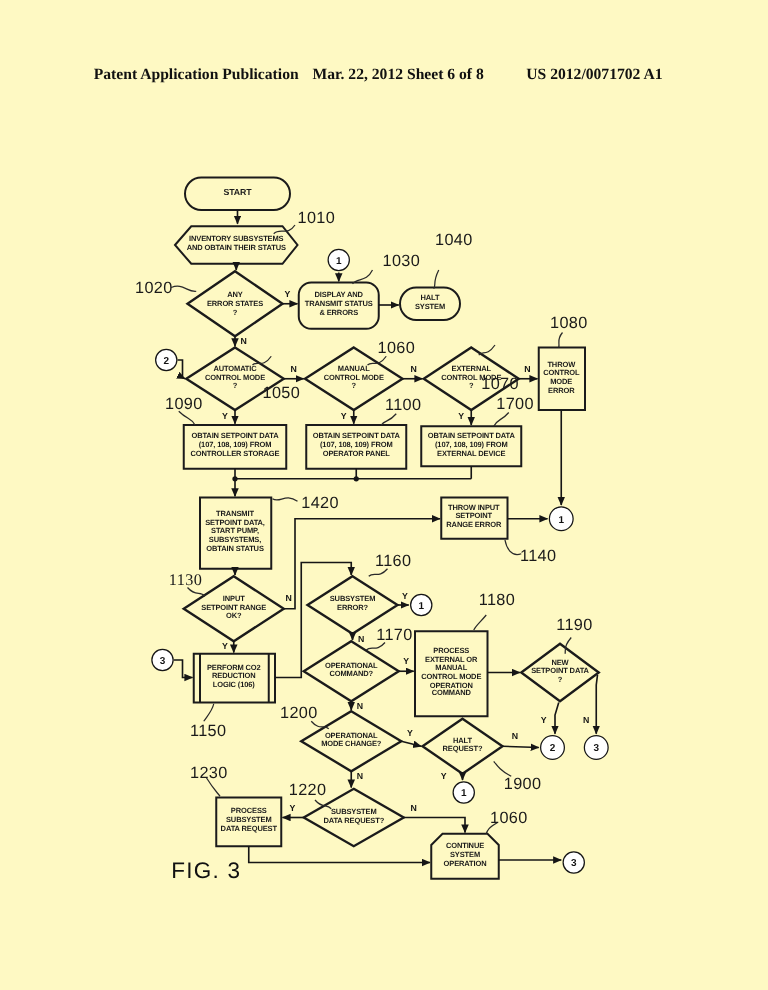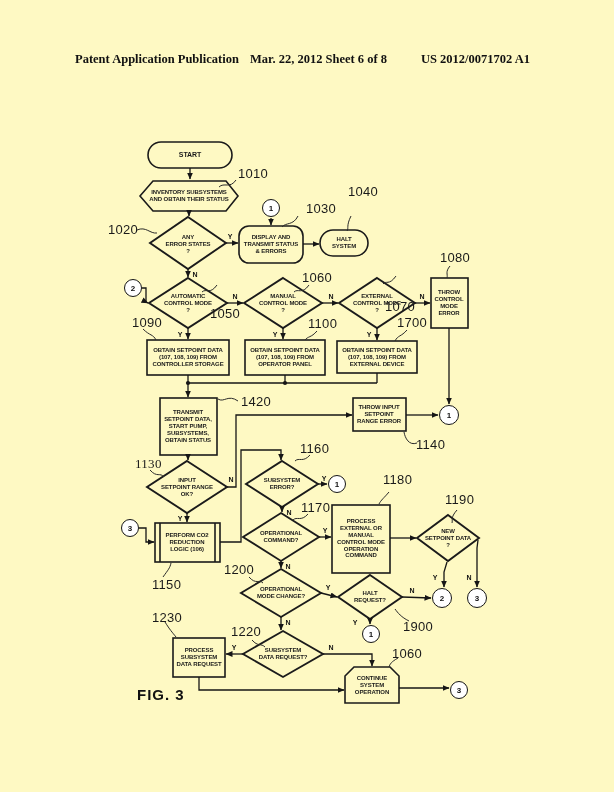--- a/index.html
+++ b/index.html
@@ -3,21 +3,21 @@
 <meta charset="utf-8">
 <style>
   html,body{margin:0;padding:0;background:#e8e8e8;}
   .page{position:relative;width:614px;height:792px;background:#fef9c3;font-family:"Liberation Sans",sans-serif;overflow:hidden;margin:0 auto;}
   .hdr{position:absolute;font-family:"Liberation Serif",serif;font-weight:bold;font-size:12.5px;color:#111;white-space:nowrap;}
   .chart-svg{position:absolute;left:0;top:0;}
   .nt{position:absolute;transform:translate(-50%,-50%);text-align:center;font-size:6px;line-height:1.15;white-space:pre-line;letter-spacing:-0.1px;color:#1a1a1a;font-weight:bold;}
   .ref{position:absolute;font-size:13px;color:#1a1a1a;letter-spacing:0.3px;white-space:nowrap;}
   .yn{position:absolute;transform:translate(-50%,-50%);font-size:7px;font-weight:bold;color:#111;}
   .conn{position:absolute;box-sizing:border-box;border:1.4px solid #161616;border-radius:50%;display:flex;align-items:center;justify-content:center;font-size:8px;font-weight:bold;color:#111;background:#fff;}
-  .fig{position:absolute;font-size:15px;font-weight:bold;color:#111;letter-spacing:1px;white-space:nowrap;}
+  .fig{position:absolute;font-size:18px;font-weight:normal;color:#111;letter-spacing:1px;white-space:nowrap;}
 </style>
 </head>
 <body>
 
 <div class="page">
 
   <span class="hdr" style="left:75px;top:52px;">Patent Application Publication</span>
   <span class="hdr" style="left:250px;top:52px;">Mar. 22, 2012  Sheet 6 of 8</span>
   <span class="hdr" style="left:421px;top:52px;">US 2012/0071702 A1</span>
 

